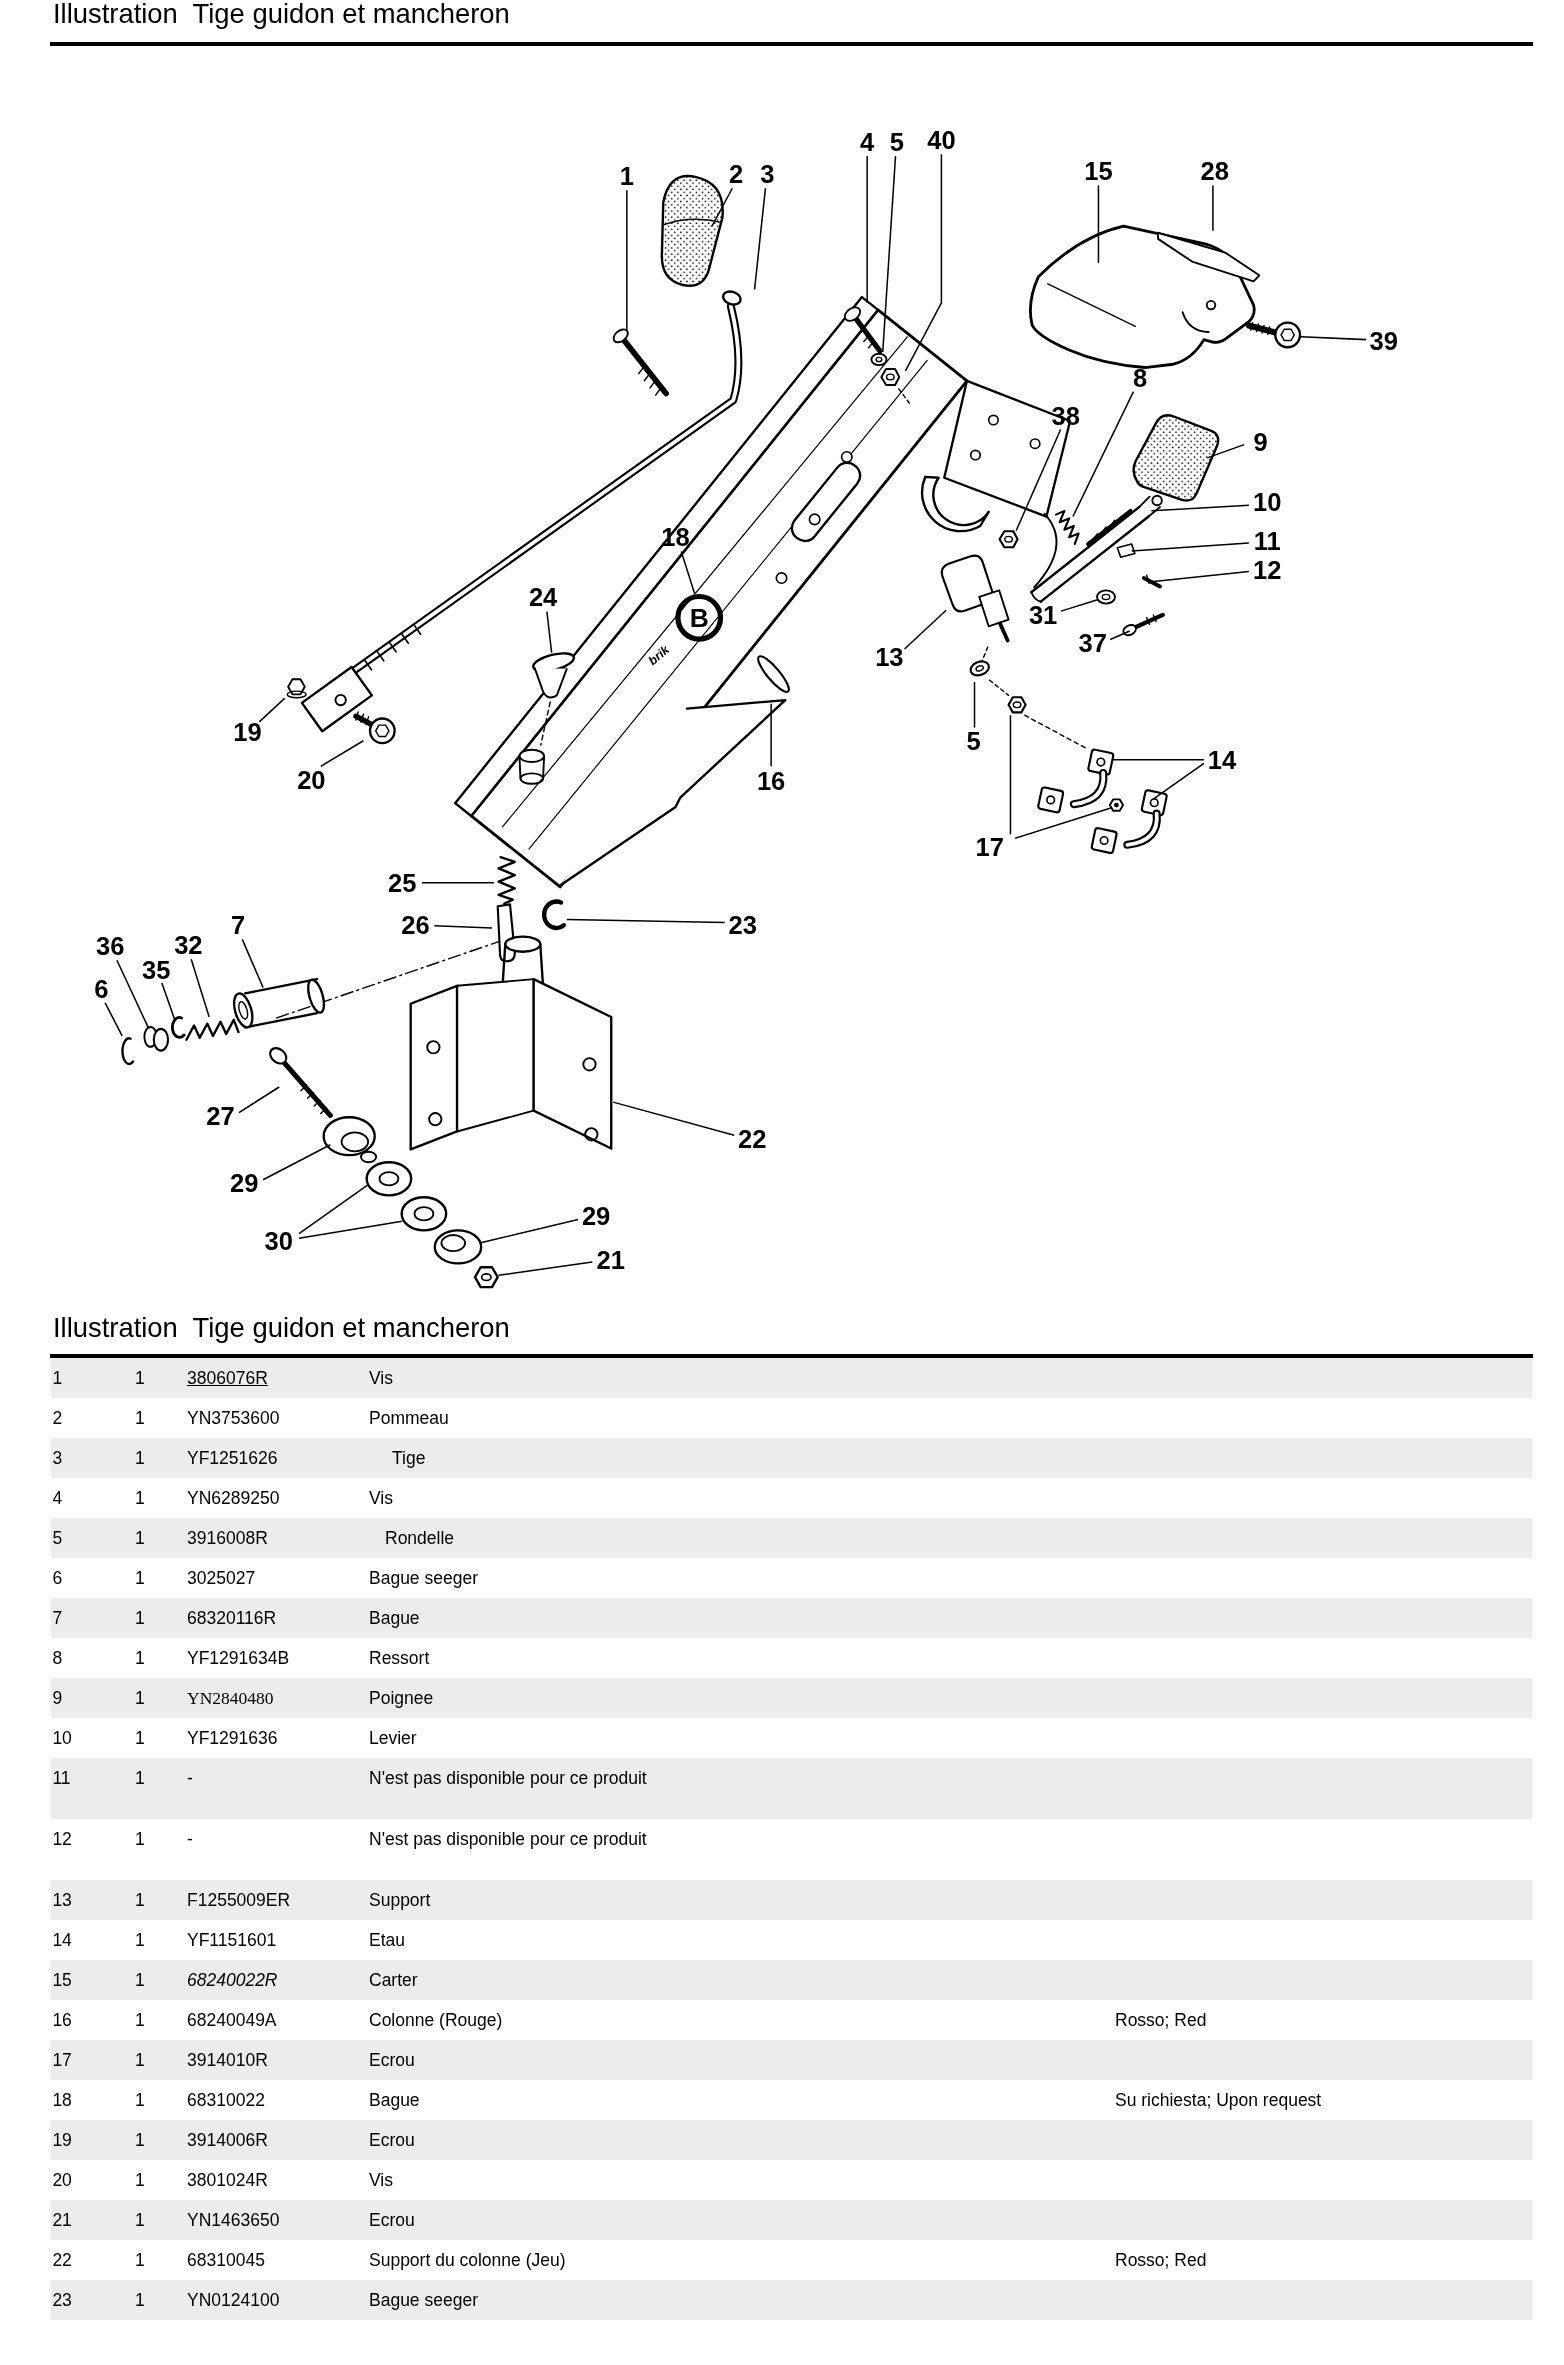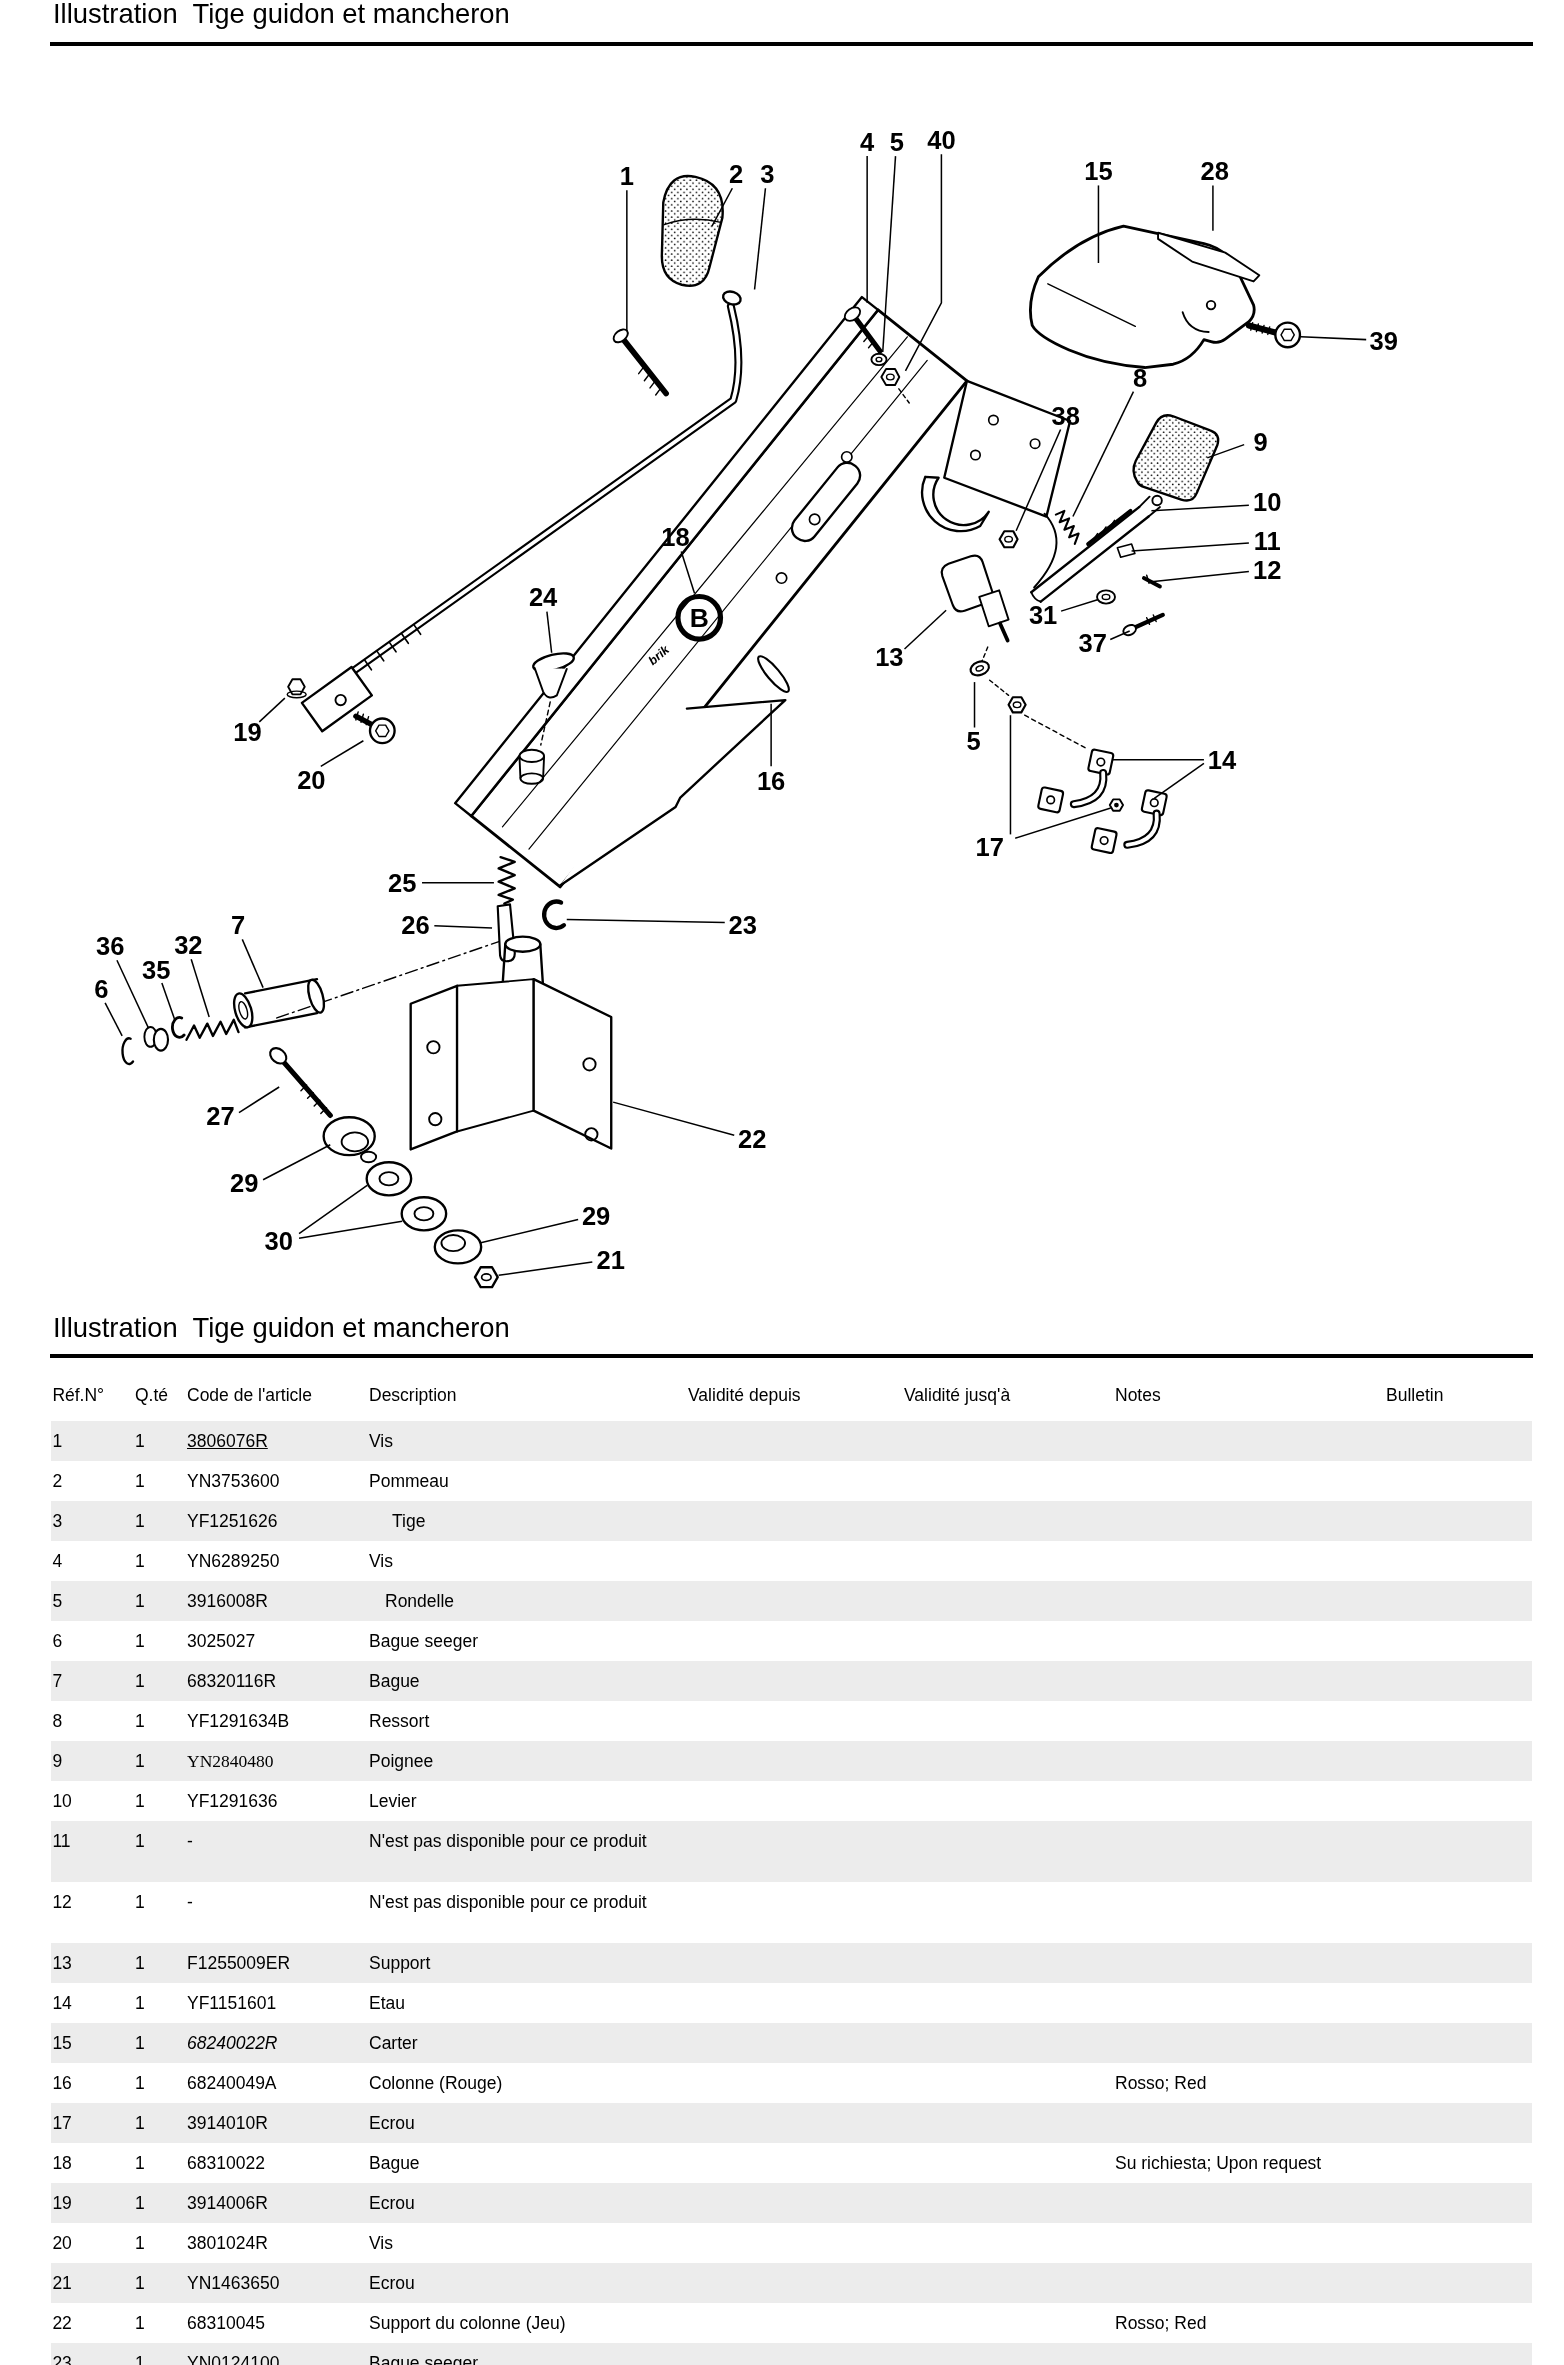--- a/index.html
+++ b/index.html
@@ -342,30 +342,20 @@
       <text x="1260" y="2589" text-anchor="middle" class="callout">29</text>
       <polyline points="1252,2668 1054,2696" fill="none" stroke="#000" stroke-width="3.2"></polyline>
       <text x="1291" y="2682" text-anchor="middle" class="callout">21</text>
     </g>
 </svg>
 
 <div id="title-section" class="title">Illustration  Tige guidon et mancheron</div>
 <div id="rule-table" class="rule"></div>
 
 <div id="parts-table">
-  <div class="thead">
-      <span class="th" style="left: 1.4px;">Réf.N°</span>
-      <span class="th" style="left: 84px;">Q.té</span>
-      <span class="th" style="left: 136px;">Code de l'article</span>
-      <span class="th" style="left: 318px;">Description</span>
-      <span class="th" style="left: 637px;">Validité depuis</span>
-      <span class="th" style="left: 853px;">Validité jusq'à</span>
-      <span class="th" style="left: 1064px;">Notes</span>
-      <span class="th" style="left: 1335px;">Bulletin</span>
-    </div>
   <div class="tbody">
       <div class="row g" style="height: 40px;">
         <span class="cell" style="left: 1.4px;">1</span>
         <span class="cell" style="left: 84px;">1</span>
         <span class="cell" style="left: 136px; text-decoration: underline;">3806076R</span>
         <span class="cell wrap" style="left: 318px;">Vis</span>
       </div>
       <div class="row" style="height: 40px;">
         <span class="cell" style="left: 1.4px;">2</span>
         <span class="cell" style="left: 84px;">1</span>

